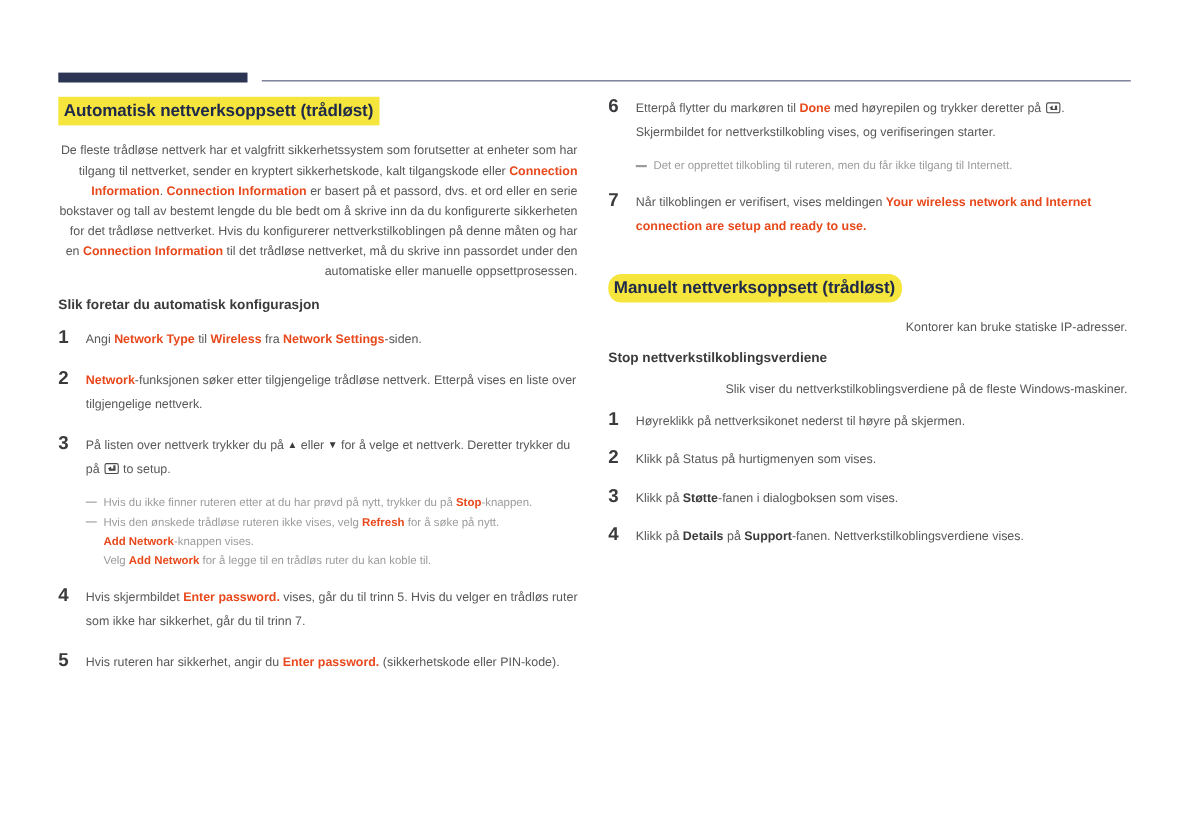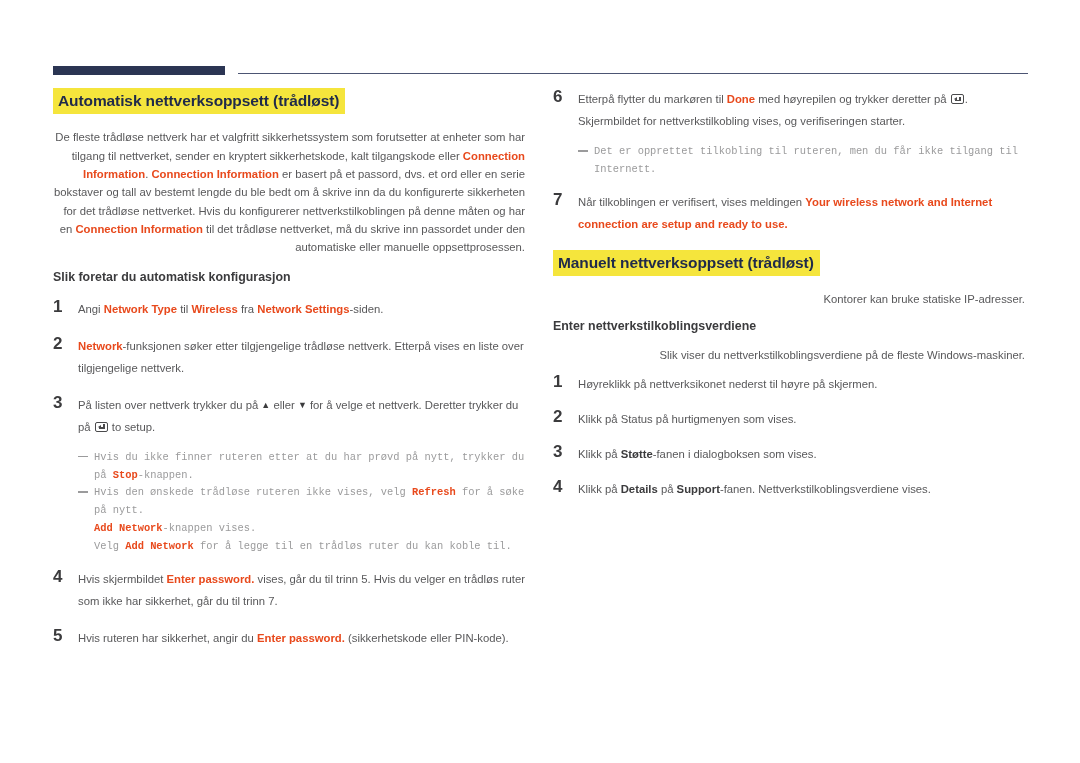--- a/index.html
+++ b/index.html
@@ -61,21 +61,21 @@
     display: inline-block;
     background: #f5e53c;
     color: #1f2a4a;
     font-size: 15.5px;
     font-weight: bold;
     line-height: 1.25;
     padding: 3px 6px 4px 5px;
     margin: 0 0 14px 0;
     letter-spacing: -0.1px;
   }
-  .section-head.second { margin-top: 0; }
+  .section-head.second { margin-top: 17px; border-radius: 12px; }
 
   
   .para {
     font-size: 11.3px;
     line-height: 1.62;
     color: #58585a;
     margin: 0 0 13px 0;
     text-align: right;
   }
   .para.tight { margin-bottom: 9px; }
@@ -109,21 +109,20 @@
     color: #3b3b3d;
     line-height: 1.4;
     text-align: left;
   }
   .step.compact { line-height: 1.95; margin-bottom: 13px; }
 
   
   .notes {
     padding-left: 25px;
     margin: -4px 0 12px 0;
-    font-family: Liberation Mono, monospace;
   }
   .note {
     position: relative;
     padding-left: 16px;
     font-size: 10.4px;
     line-height: 1.72;
     color: #9b9b9c;
   }
   .note .dash {
     position: absolute;
@@ -267,21 +266,21 @@
 
     
     <div class="step">
       <span class="num">7</span><span>Når tilkoblingen er verifisert, vises meldingen </span><span class="msg">Your wireless network and Internet connection are setup and ready to use.</span>
     </div>
 
     <h1 class="section-head second">Manuelt nettverksoppsett (trådløst)</h1>
 
     <p class="para tight">Kontorer kan bruke statiske IP-adresser.</p>
 
-    <h2 class="sub-head nm">Enter nettverkstilkoblingsverdiene</h2>
+    <h2 class="sub-head nm">Stop nettverkstilkoblingsverdiene</h2>
 
     <p class="para tight">Slik viser du nettverkstilkoblingsverdiene på de fleste Windows-maskiner.</p>
 
     
     <div class="step compact">
       <span class="num">1</span><span>Høyreklikk på nettverksikonet nederst til høyre på skjermen.</span>
     </div>
 
     
     <div class="step compact">

